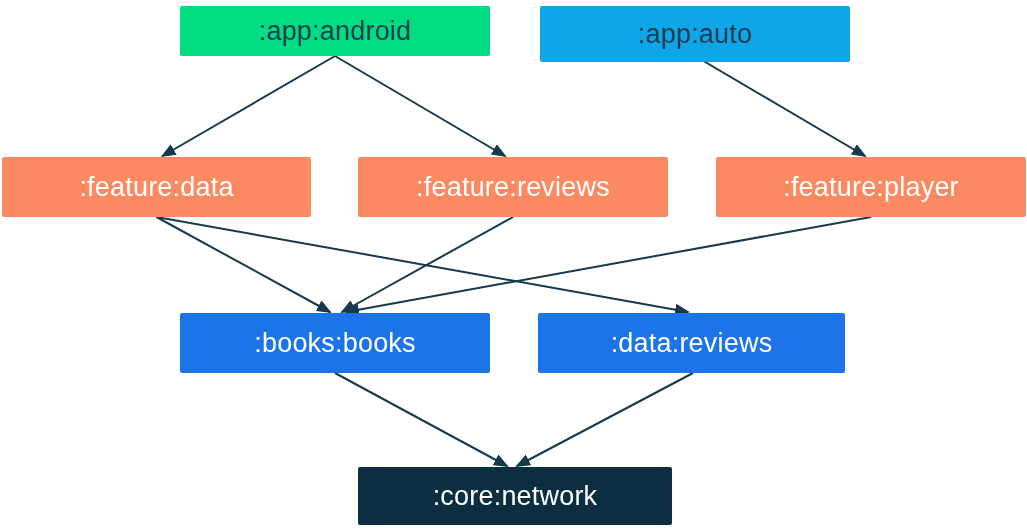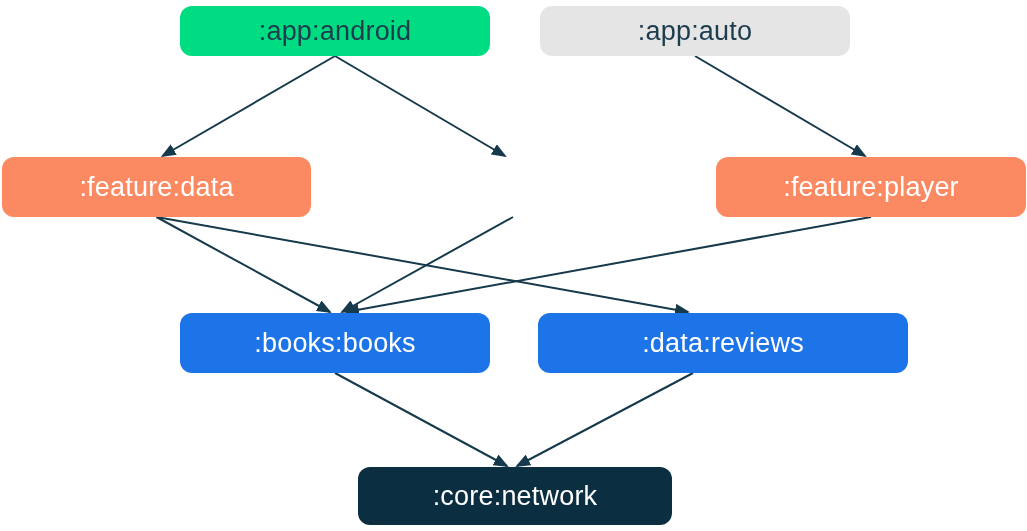--- a/index.html
+++ b/index.html
@@ -18,21 +18,21 @@
   .edges-layer {
     position: absolute;
     left: 0;
     top: 0;
     width: 1027px;
     height: 531px;
     pointer-events: none;
   }
   .node {
     position: absolute;
-    border-radius: 12px;
+    border-radius: 2px;
     display: flex;
     align-items: center;
     justify-content: center;
     font-size: 27px;
     font-weight: 400;
     letter-spacing: 0.2px;
     box-sizing: border-box;
     white-space: nowrap;
   }
   .node-label {
@@ -57,32 +57,35 @@
       <line x1="156.5" y1="217" x2="688" y2="312" stroke="#16394c" stroke-width="2" marker-end="url(#arrowhead)"></line>
       <line x1="513" y1="217" x2="342" y2="312" stroke="#16394c" stroke-width="2" marker-end="url(#arrowhead)"></line>
       <line x1="871" y1="217" x2="346" y2="312" stroke="#16394c" stroke-width="2" marker-end="url(#arrowhead)"></line>
       <line x1="335" y1="373" x2="507" y2="466" stroke="#16394c" stroke-width="2" marker-end="url(#arrowhead)"></line>
       <line x1="693" y1="373" x2="517" y2="466" stroke="#16394c" stroke-width="2" marker-end="url(#arrowhead)"></line>
     </svg>
 
   <div class="node" style="left: 180px; top: 6px; width: 310px; height: 50px; background: rgb(0, 220, 130); color: rgb(29, 60, 78);">
     <span class="node-label">:app:android</span>
   </div>
-  <div class="node" style="left: 540px; top: 6px; width: 310px; height: 50px; background: #e5e5e5; color: rgb(29, 60, 78);">
+  <div class="node" style="left: 540px; top: 6px; width: 310px; height: 56px; background: #0ea5e9; color: rgb(29, 60, 78);">
     <span class="node-label">:app:auto</span>
   </div>
   <div class="node" style="left: 2px; top: 157px; width: 309px; height: 60px; background: rgb(251, 138, 99); color: rgb(255, 255, 255);">
     <span class="node-label">:feature:data</span>
+  </div>
+  <div class="node" style="left: 358px; top: 157px; width: 310px; height: 60px; background: rgb(251, 138, 99); color: rgb(255, 255, 255);">
+    <span class="node-label">:feature:reviews</span>
   </div>
   <div class="node" style="left: 716px; top: 157px; width: 310px; height: 60px; background: rgb(251, 138, 99); color: rgb(255, 255, 255);">
     <span class="node-label">:feature:player</span>
   </div>
   <div class="node" style="left: 180px; top: 313px; width: 310px; height: 60px; background: rgb(29, 115, 232); color: rgb(255, 255, 255);">
     <span class="node-label">:books:books</span>
   </div>
-  <div class="node" style="left: 538px; top: 313px; width: 370px; height: 60px; background: rgb(29, 115, 232); color: rgb(255, 255, 255);">
+  <div class="node" style="left: 538px; top: 313px; width: 307px; height: 60px; background: rgb(29, 115, 232); color: rgb(255, 255, 255);">
     <span class="node-label">:data:reviews</span>
   </div>
   <div class="node" style="left: 358px; top: 467px; width: 314px; height: 58px; background: rgb(11, 47, 65); color: rgb(255, 255, 255); text-align: right;">
     <span class="node-label">:core:network</span>
   </div>
 
 </div>
 
 </body></html>

